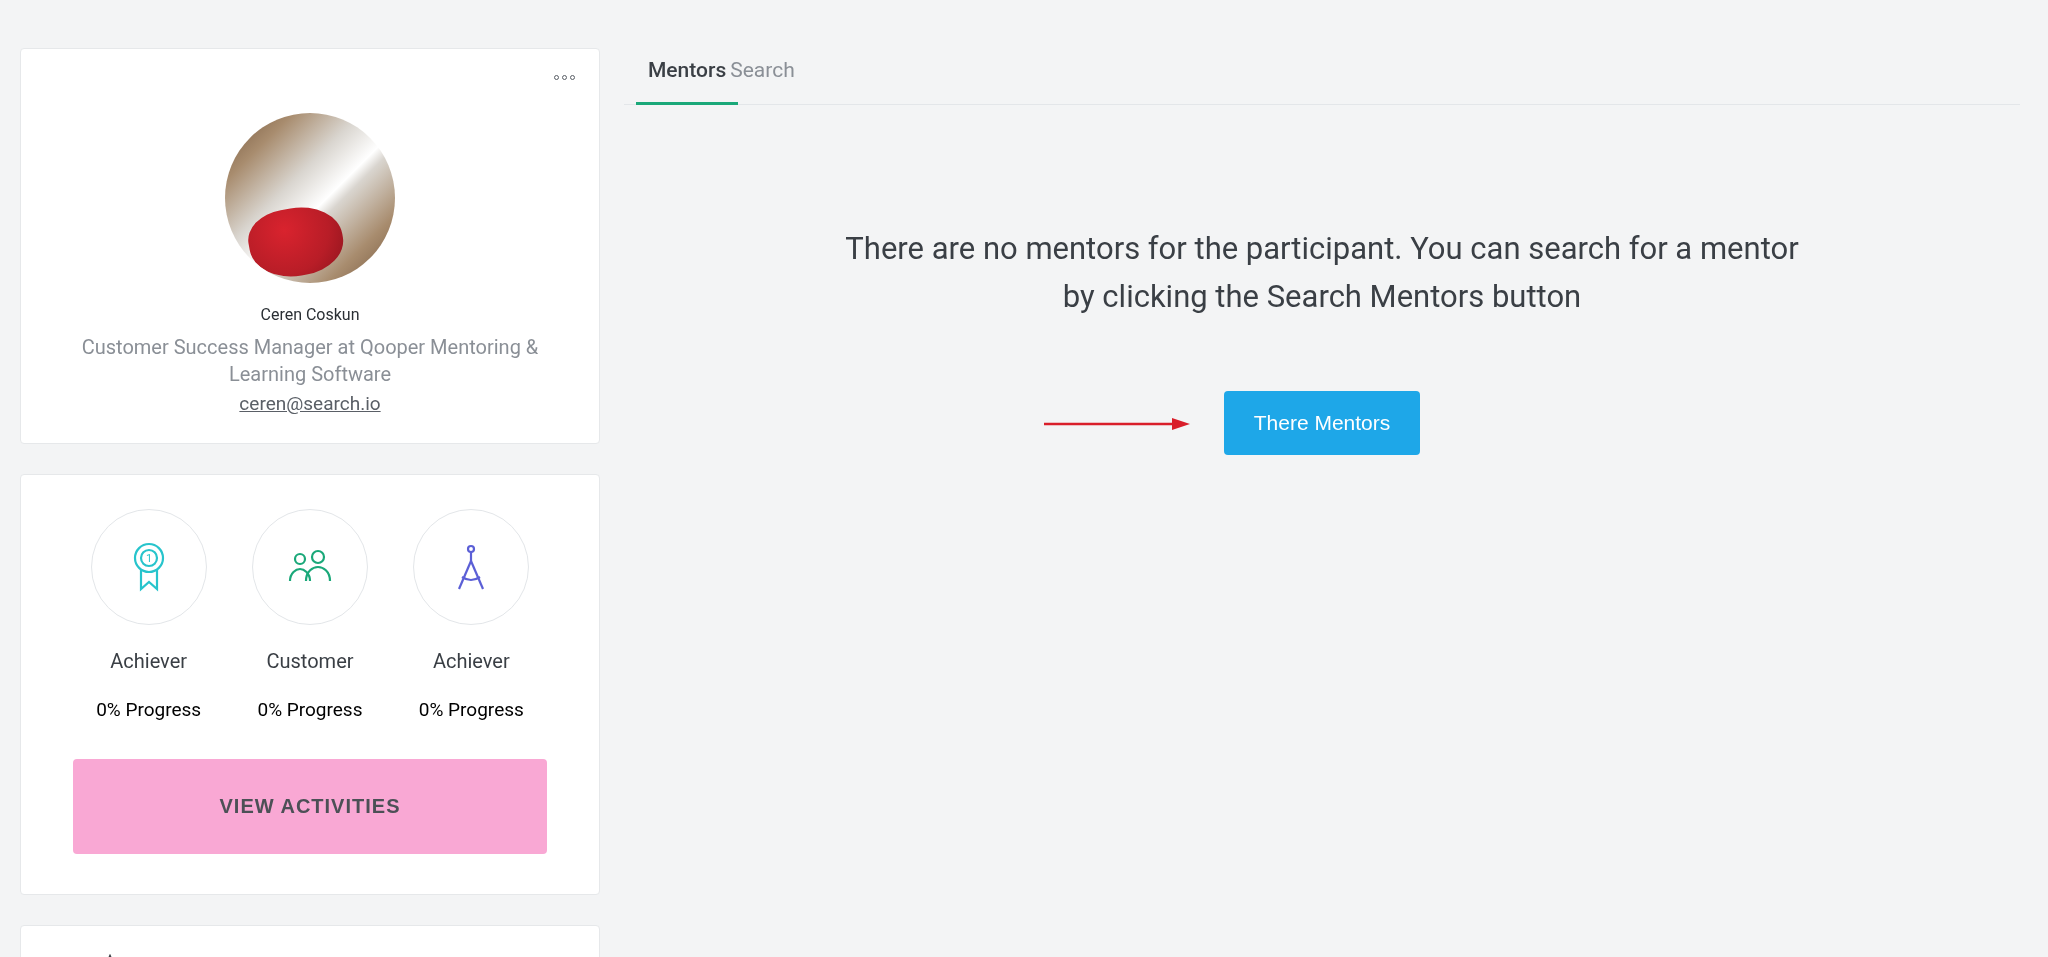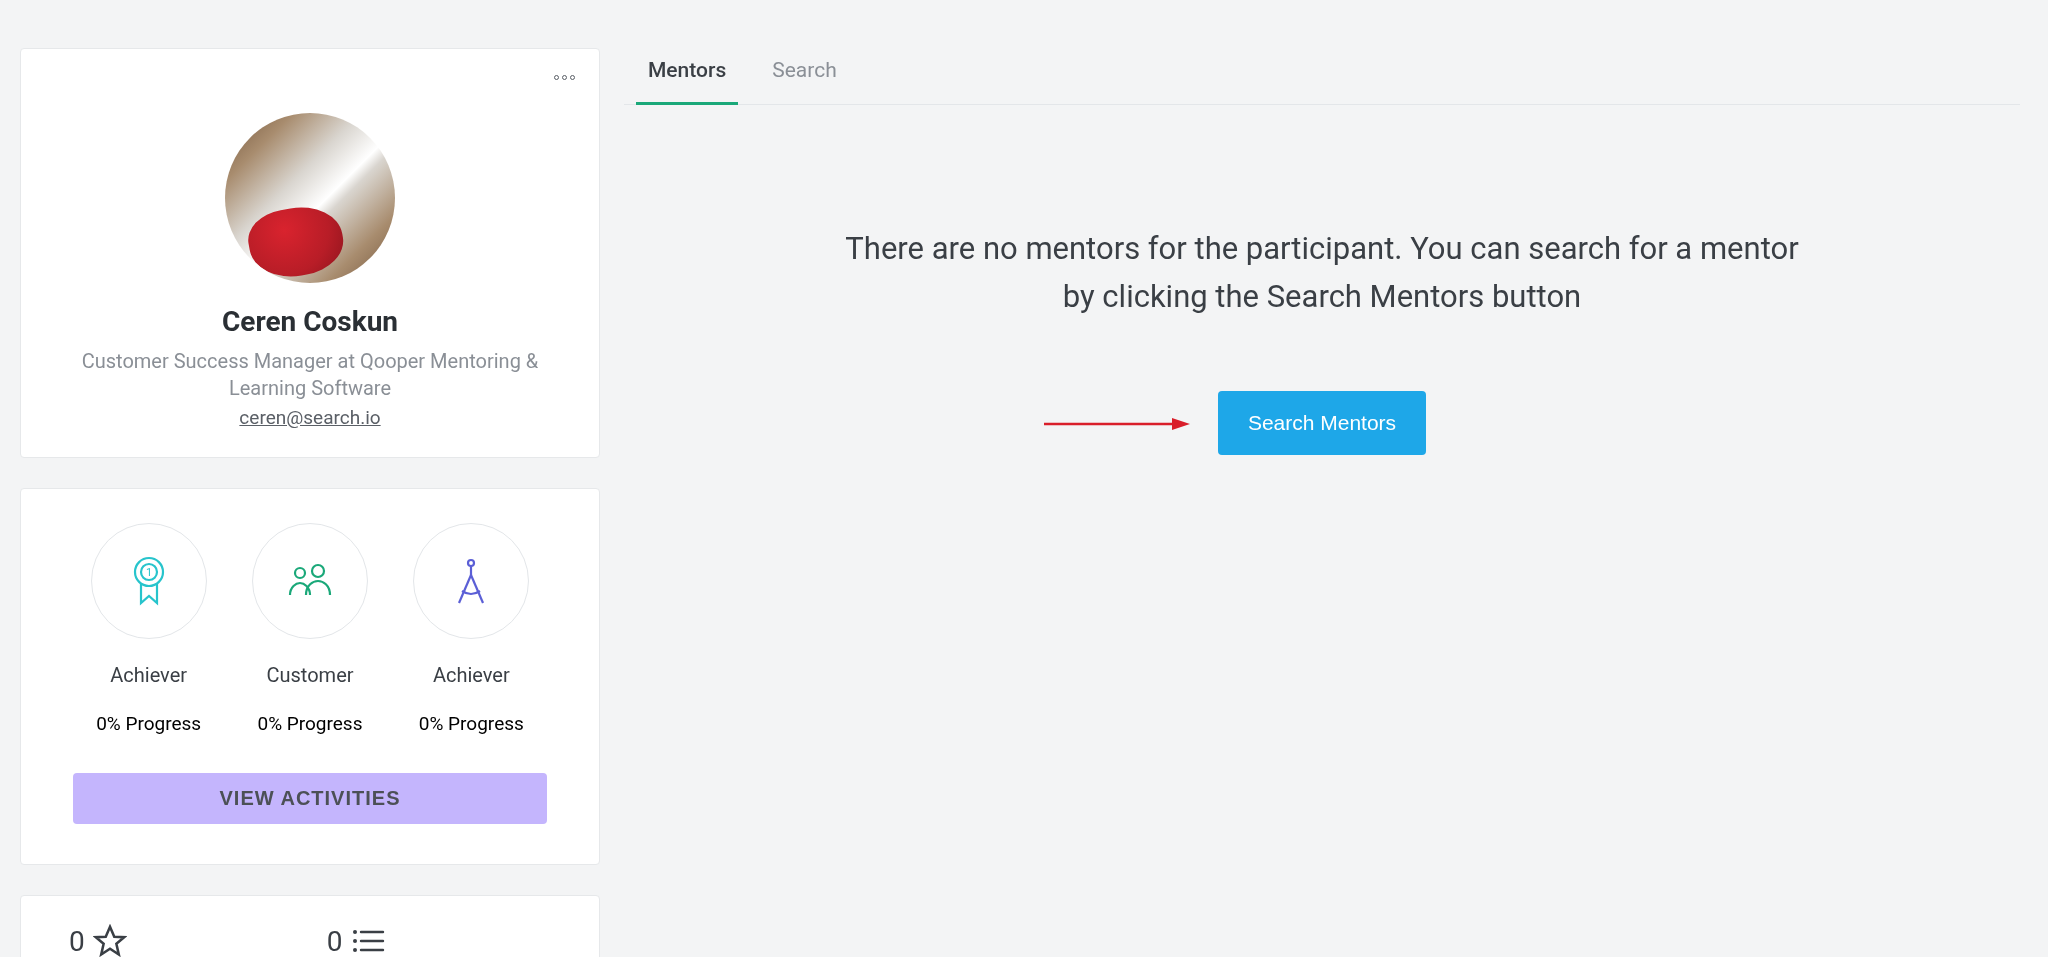--- a/index.html
+++ b/index.html
@@ -60,22 +60,22 @@
   .avatar::after{
     content:"";
     position:absolute;
     left:14%; bottom:4%;
     width:55%; height:40%;
     background: radial-gradient(circle at 40% 30%, #d9232e 0%, #b81d27 60%, #8e141d 100%);
     border-radius: 40% 50% 45% 50%;
     transform: rotate(-10deg);
   }
   .profile-name {
-    font-size: 28px;
-    font-weight: 700;
+    font-size: 16px;
+    font-weight: 400;
     color: #2a2f34;
     margin-bottom: 10px;
   }
   .profile-title {
     font-size: 20px;
     color: #8a8f96;
     line-height: 1.35;
     padding: 0 16px;
   }
   .profile-email {
@@ -112,24 +112,24 @@
     color: #3a3f45;
     margin-bottom: 25px;
   }
   .badge-progress {
     font-size: 19px;
     color: #000000;
   }
   .view-activities {
     margin-top: 38px;
     width: 100%;
-    background: #c4b5fd;
+    background: #f9a8d4;
     border: none;
     border-radius: 4px;
-    padding: 14px 0;
+    padding: 36px 0;
     font-size: 20px;
     font-weight: 600;
     letter-spacing: 1px;
     color: #4c5056;
     cursor: pointer;
   }
   .stats-card {
     padding: 28px 48px;
   }
   .stats-row {
@@ -143,21 +143,20 @@
     gap: 8px;
     font-size: 28px;
     color: #3a3f45;
   }
   .main {
     flex: 1;
     padding-right: 8px;
   }
   .tabs {
     display: flex;
-    gap: 42px;
     border-bottom: 1px solid #e3e6e9;
     padding-left: 22px;
     text-align: center;
   }
   .tab {
     padding: 10px 2px 22px 2px;
     font-size: 21px;
     color: #8a8f96;
     cursor: pointer;
     position: relative;
@@ -306,17 +305,17 @@
       <div class="tab">Search</div>
     </div>
 
     <div class="empty-state">
       <div class="empty-text">There are no mentors for the participant. You can search for a mentor by clicking the Search Mentors button</div>
       <div class="cta-wrap">
         <svg class="arrow-annot" width="150" height="14" viewBox="0 0 150 14">
           <line x1="2" y1="7" x2="132" y2="7" stroke="#d91e2a" stroke-width="2.5"></line>
           <polygon points="130,1 148,7 130,13" fill="#d91e2a"></polygon>
         </svg>
-        <button class="search-mentors-btn">Search Mentors</button>
+        <button class="search-mentors-btn">There Mentors</button>
       </div>
     </div>
   </div>
 </div>
 
 </body></html>

